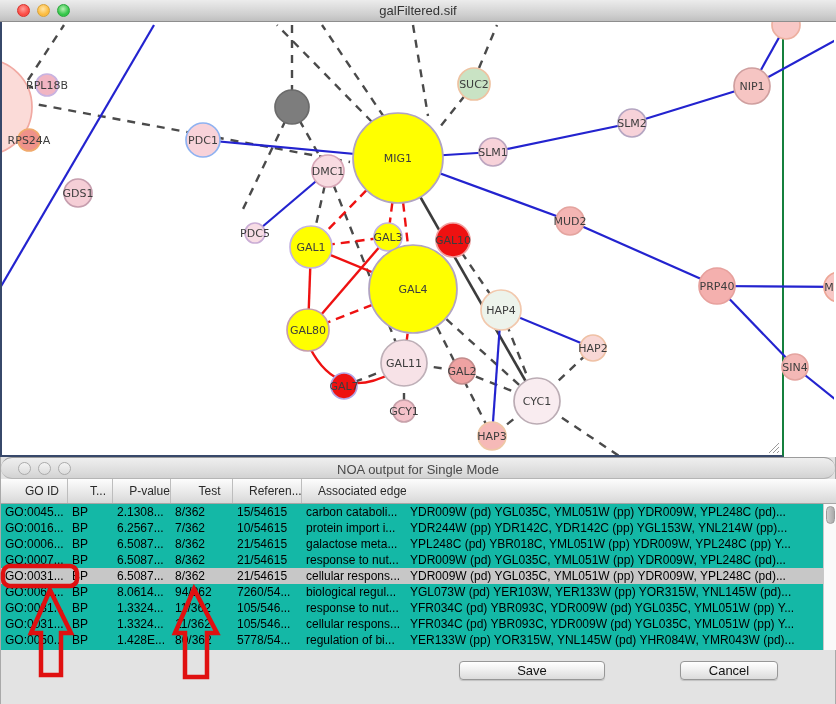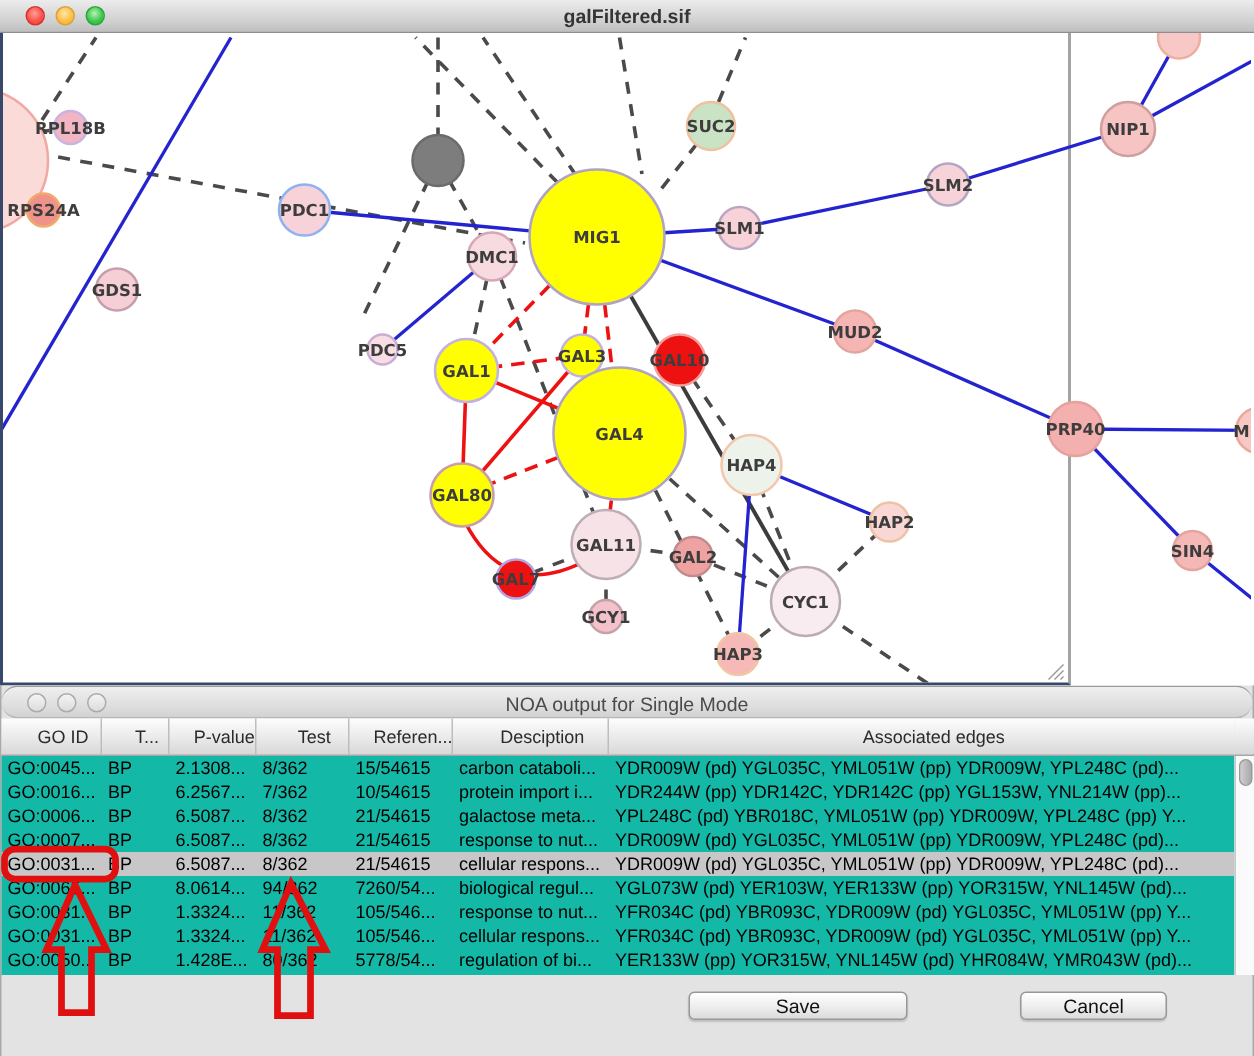--- a/index.html
+++ b/index.html
@@ -1,33 +1,33 @@
 <!DOCTYPE html>
 <html><head>
 <meta charset="utf-8">
 <style>
   html,body{margin:0;padding:0;background:#fff;}
   #app{position:relative;width:836px;height:704px;overflow:hidden;
        font-family:"Liberation Sans","DejaVu Sans",sans-serif;background:#fff;}
 
   
-  .win-top{position:absolute;left:0;top:0;width:836px;height:457px;font-weight:bold;}
+  .win-top{position:absolute;left:0;top:0;width:836px;height:457px;}
   .titlebar{position:absolute;left:0;top:0;width:100%;height:22px;
     background:linear-gradient(#ececec,#cfcfcf 70%,#bfbfbf);
     border-bottom:1px solid #8e8e8e;box-sizing:border-box;}
   .titlebar .title{position:absolute;left:0;right:0;top:3px;text-align:center;
     font-size:13px;color:#343434;}
   .tl{position:absolute;top:4px;width:13px;height:13px;border-radius:50%;box-sizing:border-box;}
   .tl.close{left:17px;background:radial-gradient(circle at 5px 4px,#ff9d99,#fb4d45 60%);border:1px solid #d8312c;}
   .tl.min{left:37px;background:radial-gradient(circle at 5px 4px,#ffe6a8,#fdbc40 60%);border:1px solid #d8a238;}
   .tl.max{left:57px;background:radial-gradient(circle at 5px 4px,#b9f0b4,#35c64a 60%);border:1px solid #2aa63c;}
   .tl.inactive{background:linear-gradient(#f4f4f4,#dcdcdc);border:1px solid #ababab;}
 
-  .canvas-wrap{position:absolute;left:0;top:22px;width:714px;height:435px;
-    background:#fff;border-left:2px solid #37486a;border-right:2px solid #a3a3a3;
+  .canvas-wrap{position:absolute;left:0;top:22px;width:784px;height:435px;
+    background:#fff;border-left:2px solid #37486a;border-right:2px solid #15803d;
     border-bottom:2px solid #37486a;box-sizing:border-box;}
   svg.net{position:absolute;left:0;top:0;}
   .edge{fill:none;}
   .edge.blue{stroke:#2323cf;stroke-width:2.2;}
   .edge.dash{stroke:#4a4a4a;stroke-width:2.4;stroke-dasharray:8 7;}
   .edge.black{stroke:#3c3c3c;stroke-width:2.6;}
   .edge.red{stroke:#ee1111;stroke-width:2.4;}
   .edge.rdash{stroke:#ee1111;stroke-width:2.4;stroke-dasharray:9 6;}
   .nlabel{font-size:11px;fill:#3d3d3d;text-anchor:middle;font-family:"DejaVu Sans","Liberation Sans",sans-serif;}
   .grip{position:absolute;right:2px;bottom:1px;}
@@ -271,21 +271,20 @@
       <div class="tl inactive" style="left:37px"></div>
       <div class="tl inactive" style="left:57px"></div>
       <div class="title">NOA output for Single Mode</div>
     </div>
     <div class="thead">
         <div class="th">GO ID</div>
         <div class="th">T...</div>
         <div class="th">P-value</div>
         <div class="th">Test</div>
         <div class="th">Referen...</div>
-        <div class="th">Desciption</div>
         <div class="th">Associated edges</div>
       </div>
     <div class="thead-corner"></div>
     <div class="tbody">
         <div class="tr">
           <div class="td">GO:0045...</div>
           <div class="td">BP</div>
           <div class="td">2.1308...</div>
           <div class="td">8/362</div>
           <div class="td">15/54615</div>

